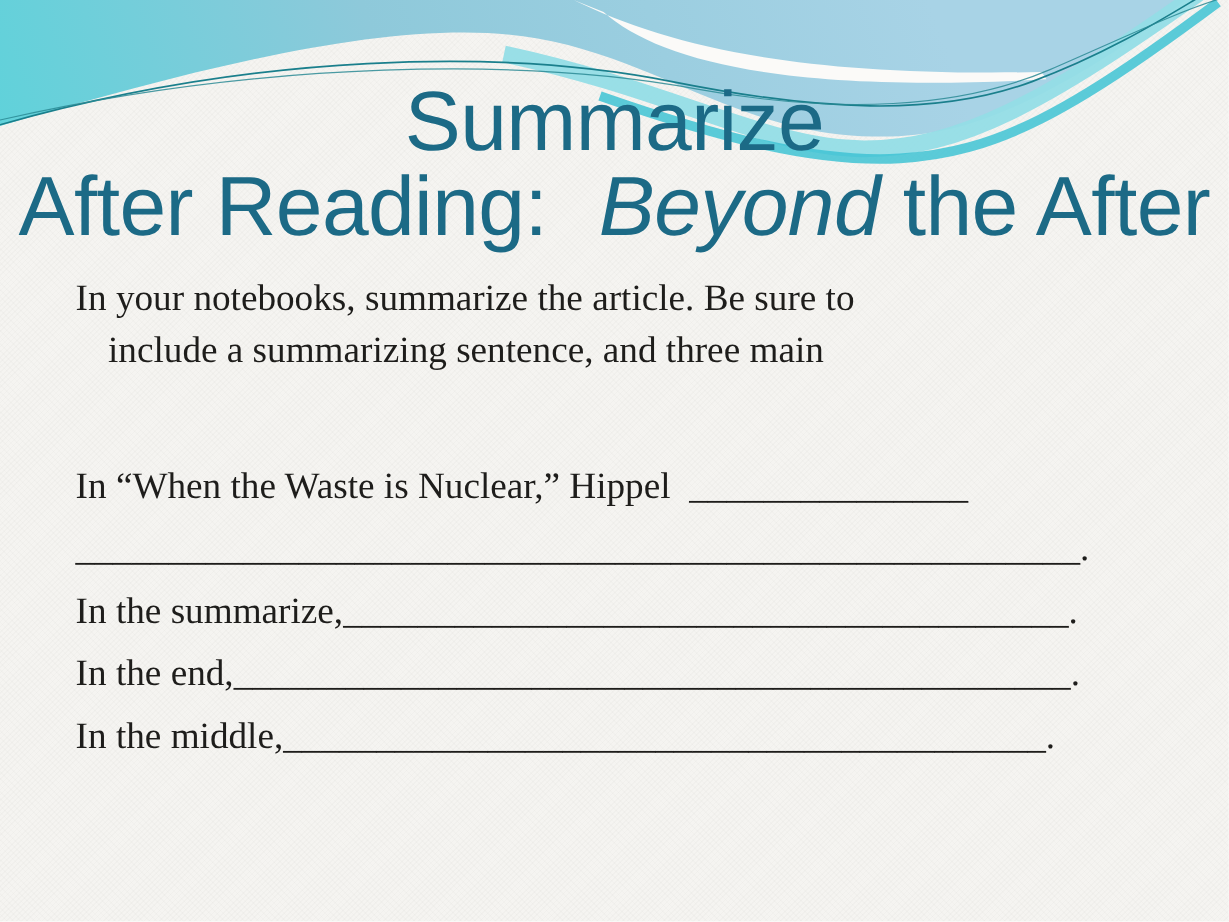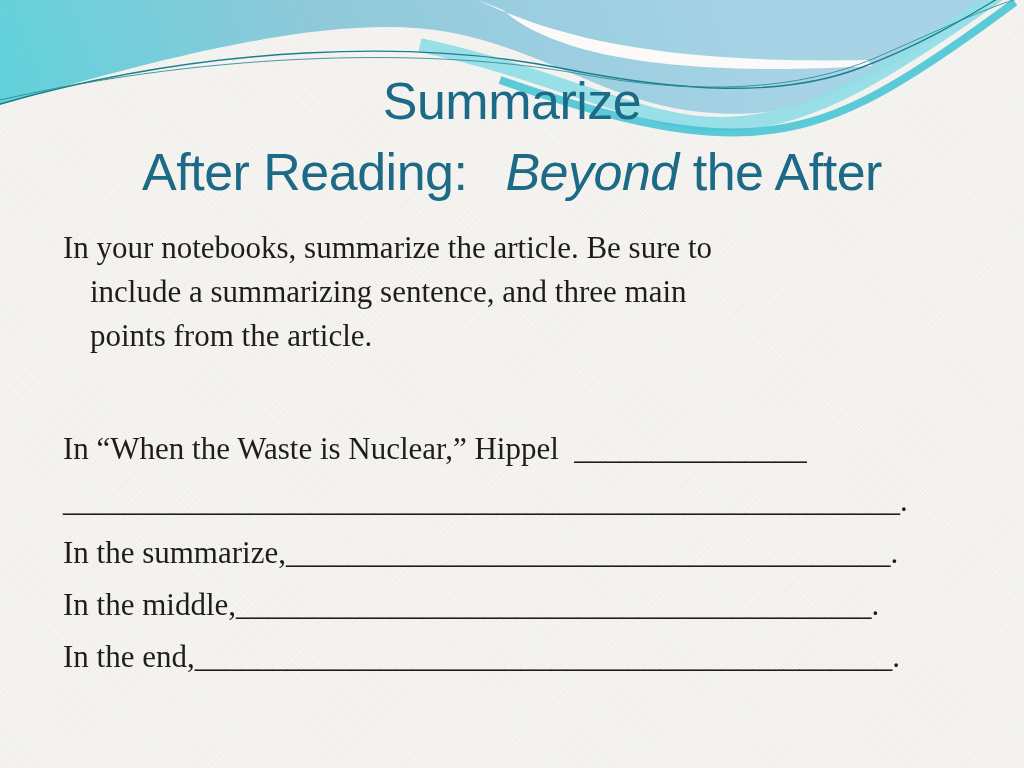--- a/index.html
+++ b/index.html
@@ -24,21 +24,21 @@
     display: block;
   }
 
   .title-block {
     position: absolute;
     top: 66px;
     left: 0;
     width: 1024px;
     text-align: center;
     color: #1c6a86;
-    font-size: 52px;
+    font-size: 70px;
     line-height: 71px;
     letter-spacing: -0.5px;
   }
   .title-line em { font-style: italic; margin-left: 24px; }
 
   .body-block {
     position: absolute;
     left: 63px;
     top: 226px;
     width: 930px;
@@ -78,21 +78,20 @@
   </svg>
 
   <div class="title-block">
     <div class="title-line">Summarize</div>
     <div class="title-line"><span>After Reading: </span><em>Beyond</em><span> the After</span></div>
   </div>
 
   <div class="body-block">
     <div class="body-line">In your notebooks, summarize the article. Be sure to</div>
     <div class="body-line indent">include a summarizing sentence, and three main</div>
-    <div class="body-line indent">points from the article.</div>
     <div class="fill-line first">In “When the Waste is Nuclear,” Hippel  _______________</div>
     <div class="fill-line">______________________________________________________.</div>
     <div class="fill-line">In the summarize,_______________________________________.</div>
+    <div class="fill-line">In the end,_____________________________________________.</div>
     <div class="fill-line">In the middle,_________________________________________.</div>
-    <div class="fill-line">In the end,_____________________________________________.</div>
   </div>
 
 </div>
 
 </body></html>

